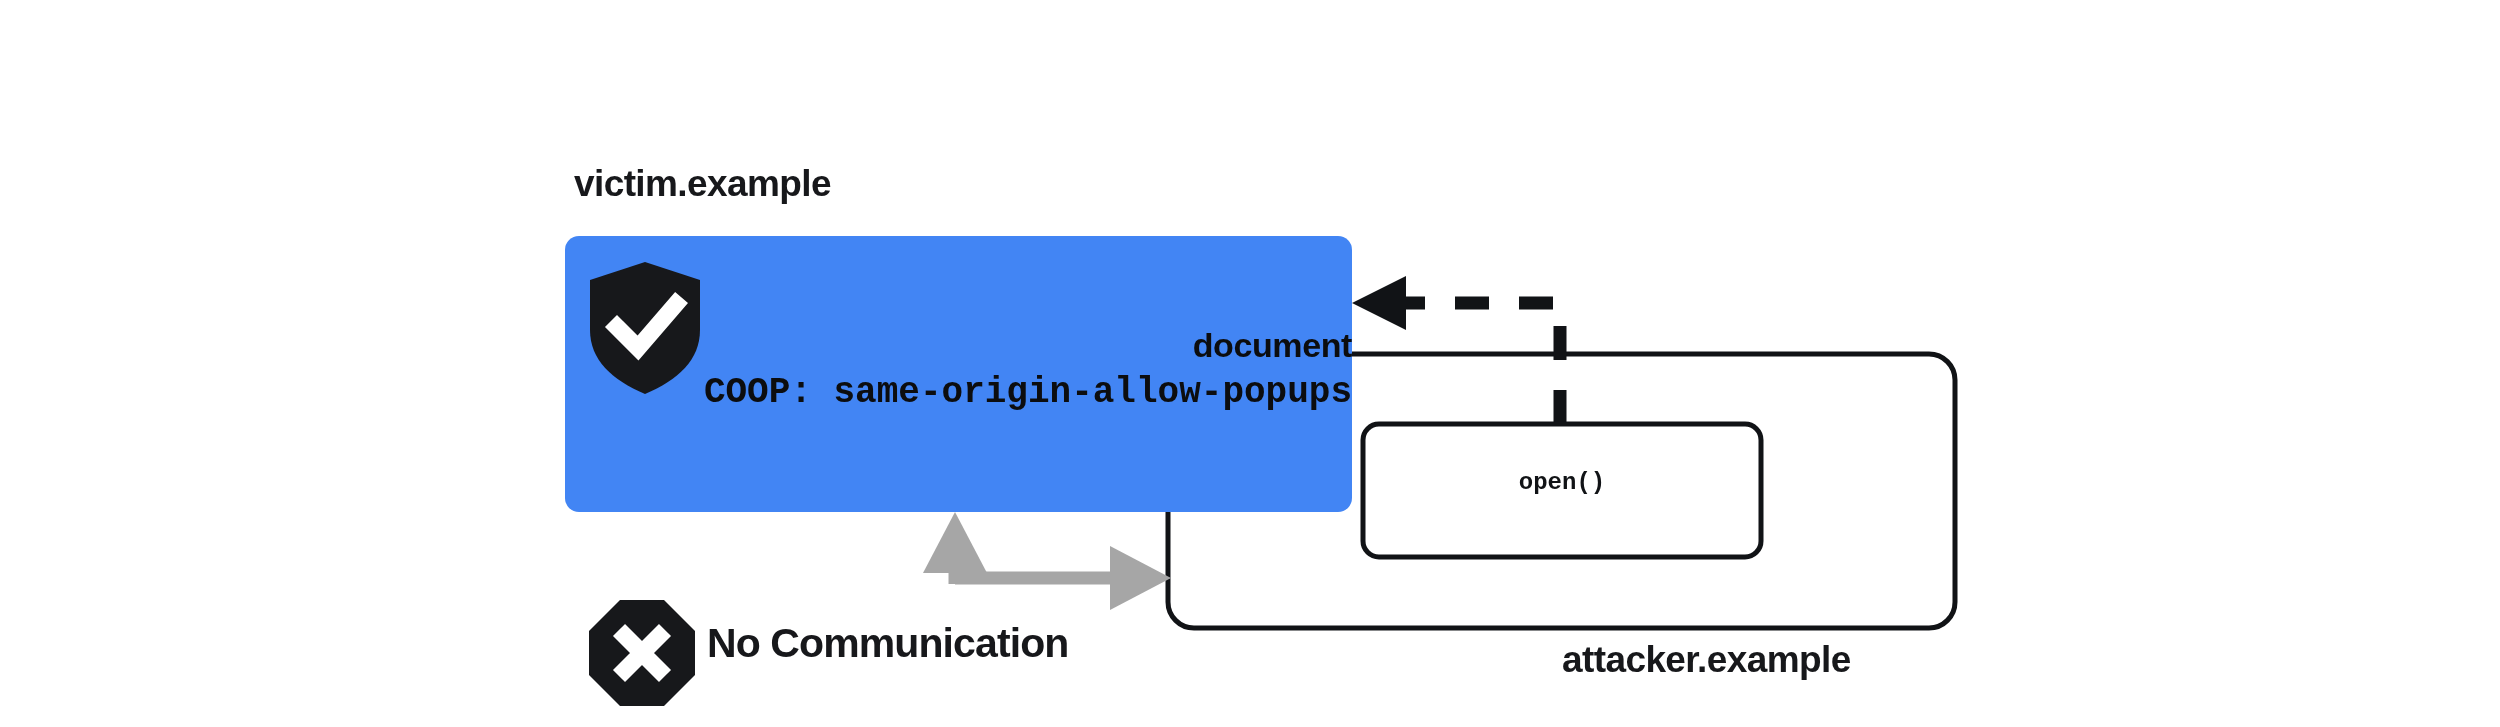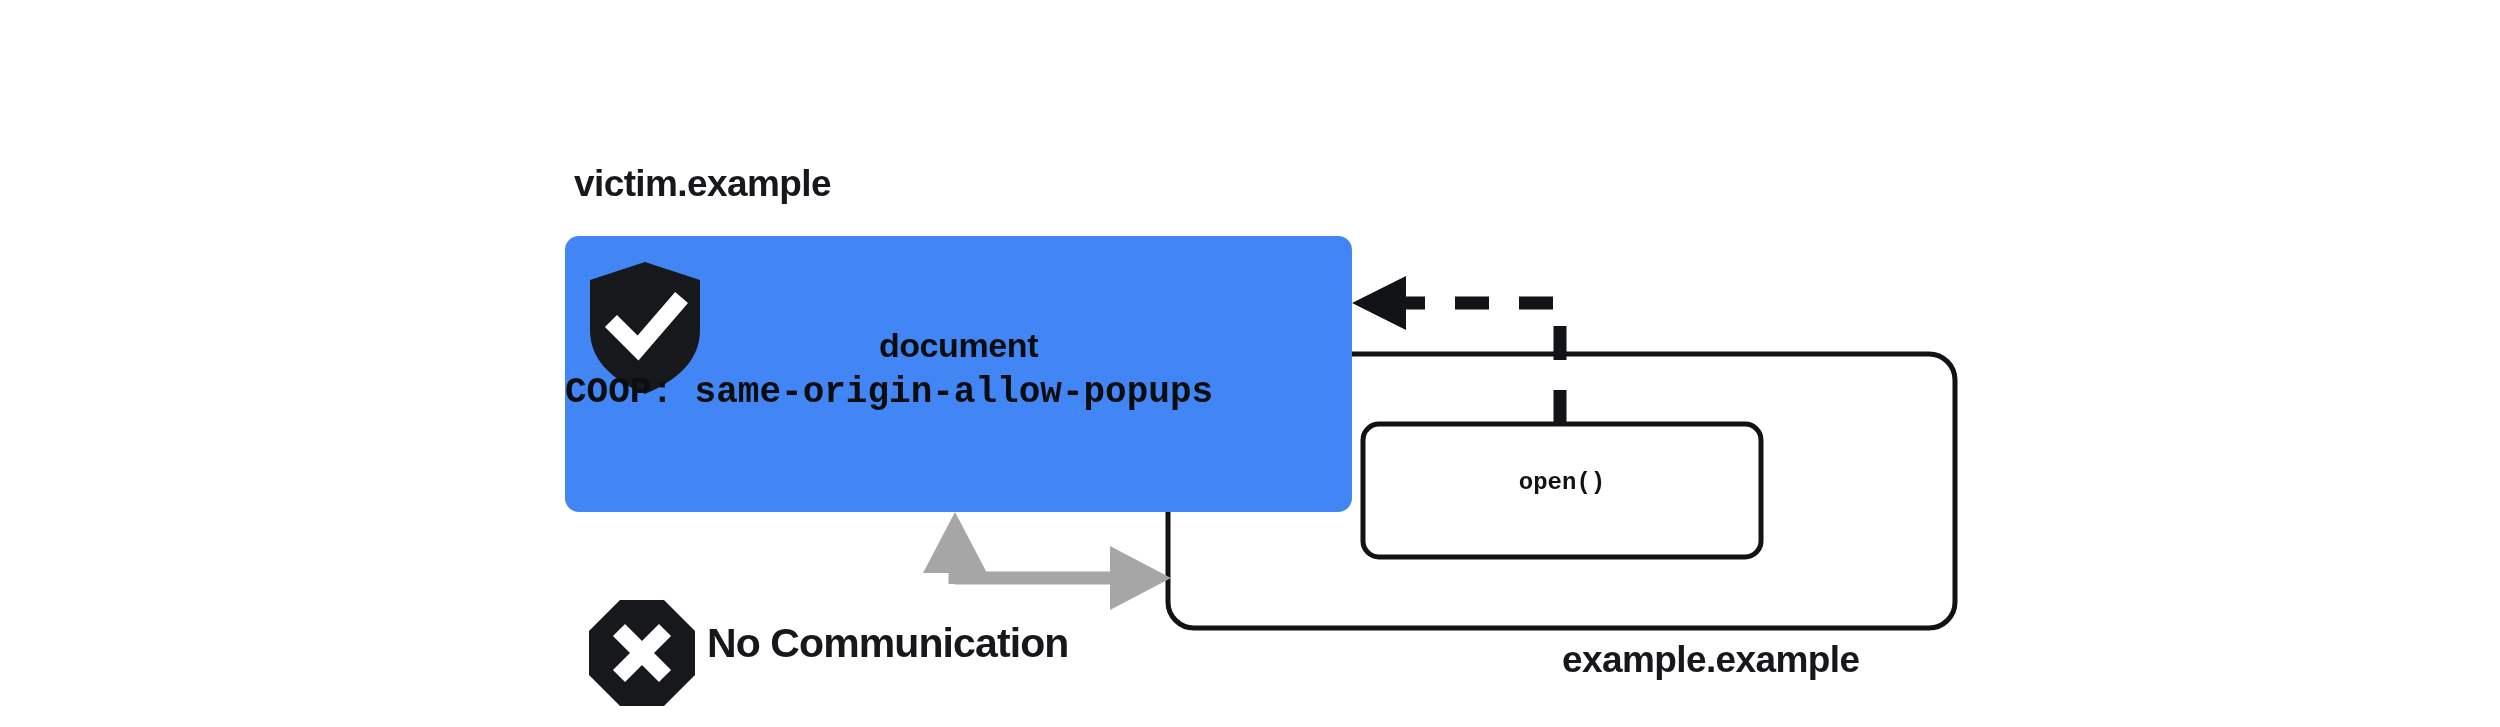--- a/index.html
+++ b/index.html
@@ -53,33 +53,33 @@
 
   #attacker-origin-label {
     left: 1562px;
     top: 639px;
   }
 
   #document-label {
     left: 565px;
     top: 326px;
     width: 787px;
-    text-align: center;
+    text-align: right;
     font-family: "Liberation Sans", sans-serif;
     font-weight: bold;
     font-size: 34px;
     letter-spacing: -0.4px;
     color: #0c0d0f;
   }
 
   #coop-label {
     left: 565px;
     top: 372px;
     width: 787px;
-    text-align: left;
+    text-align: right;
     font-family: "Liberation Mono", "DejaVu Sans Mono", monospace;
     font-weight: bold;
     font-size: 36px;
     letter-spacing: 0px;
     color: #0c0d0f;
   }
 
   #open-label {
     left: 1363px;
     top: 469px;
@@ -143,15 +143,15 @@
   <div class="label origin-label" id="victim-origin-label">victim.example</div>
 
   <div class="label" id="document-label">document</div>
 
   <div class="label" id="coop-label">COOP: same-origin-allow-popups</div>
 
   <div class="label" id="open-label">open()</div>
 
   <div class="label" id="no-communication-label">No Communication</div>
 
-  <div class="label origin-label" id="attacker-origin-label">example.example</div>
+  <div class="label origin-label" id="attacker-origin-label">attacker.example</div>
 
 </div>
 
 </body></html>

